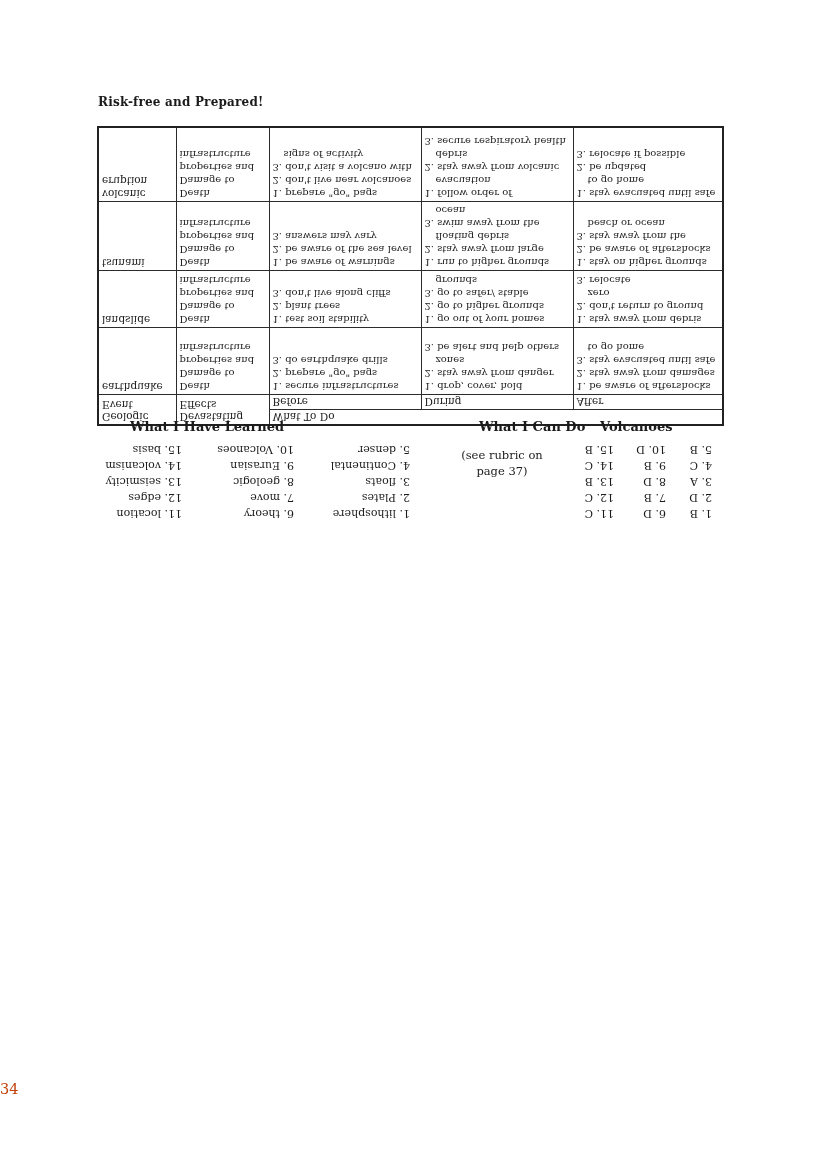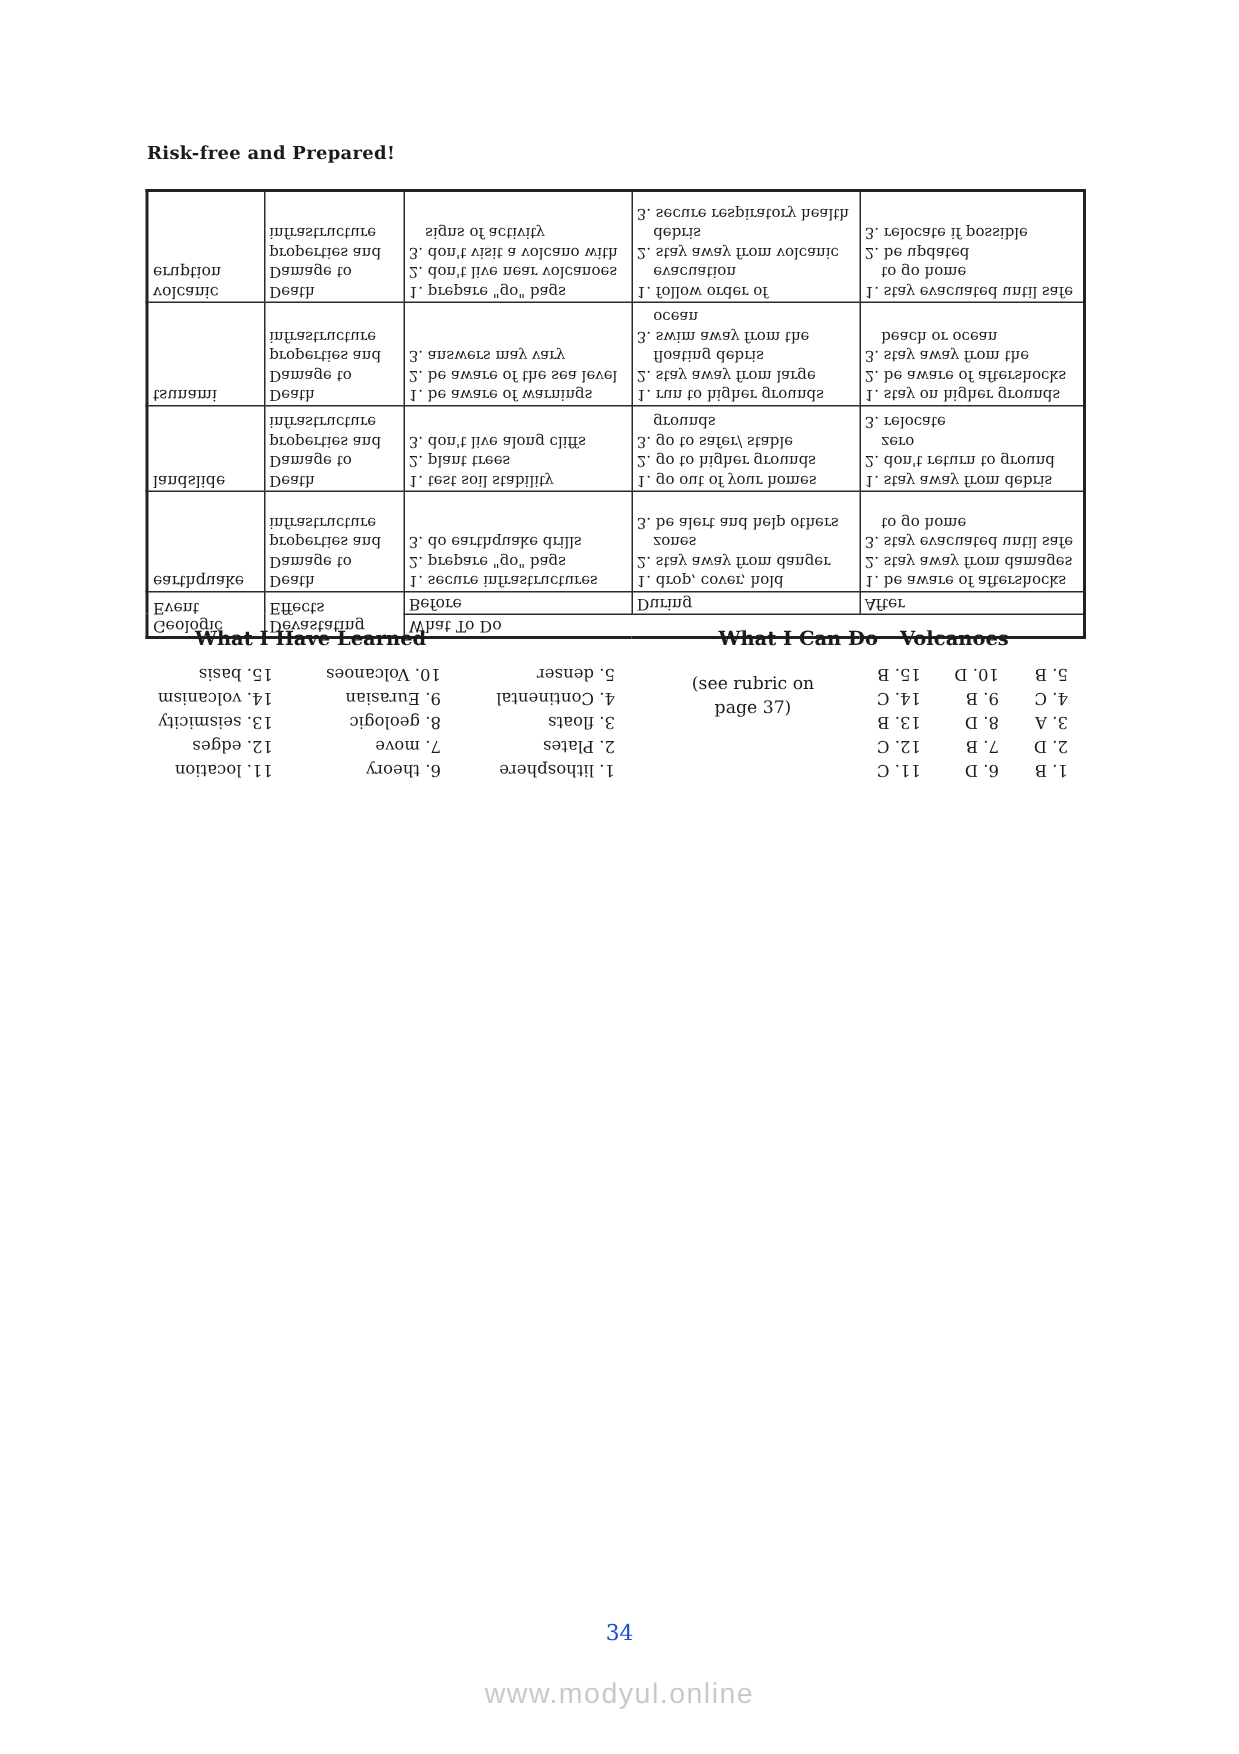--- a/index.html
+++ b/index.html
@@ -33,21 +33,21 @@
   .learnedlist .col3{width:84px;margin-left:12px;}
 
   .candonote{position:absolute;left:450px;top:447px;width:104px;text-align:center;
              font-size:11.5px;line-height:16px;}
 
   .assesslist{position:absolute;left:576px;top:441px;width:136px;height:80px;
               transform:rotate(180deg);display:flex;font-size:11px;line-height:16px;}
   .assesslist .col1{width:40px;} .assesslist .col2{width:46px;margin-left:6px;}
   .assesslist .col3{width:38px;margin-left:6px;}
 
-  .pageno{position:absolute;left:0;right:0;top:1081px;text-align:center;font-size:14.5px;color:#1d4ed8;}
+  .pageno{position:absolute;left:0;right:0;top:1081px;text-align:left;font-size:14.5px;color:#c2410c;}
   .watermark{position:absolute;left:0;right:0;top:1119px;text-align:center;font-size:19px;
              color:#c9c9c9;font-family:"Liberation Sans", sans-serif;letter-spacing:1px;}
 </style>
 </head>
 <body>
 
 <div class="page">
 
   <div class="title">Risk-free and Prepared!</div>
 
@@ -218,15 +218,14 @@
     <div class="col3">
       <div>11. C</div>
       <div>12. C</div>
       <div>13. B</div>
       <div>14. C</div>
       <div>15. B</div>
     </div>
   </div>
 
   <div class="pageno">34</div>
-  <div class="watermark">www.modyul.online</div>
 
 </div>
 
 </body></html>

